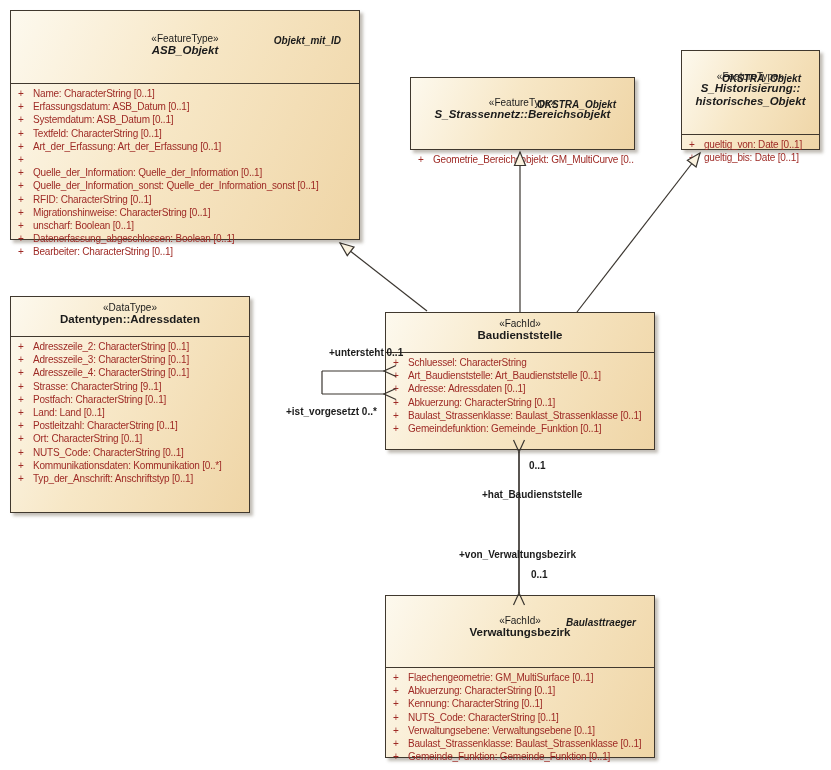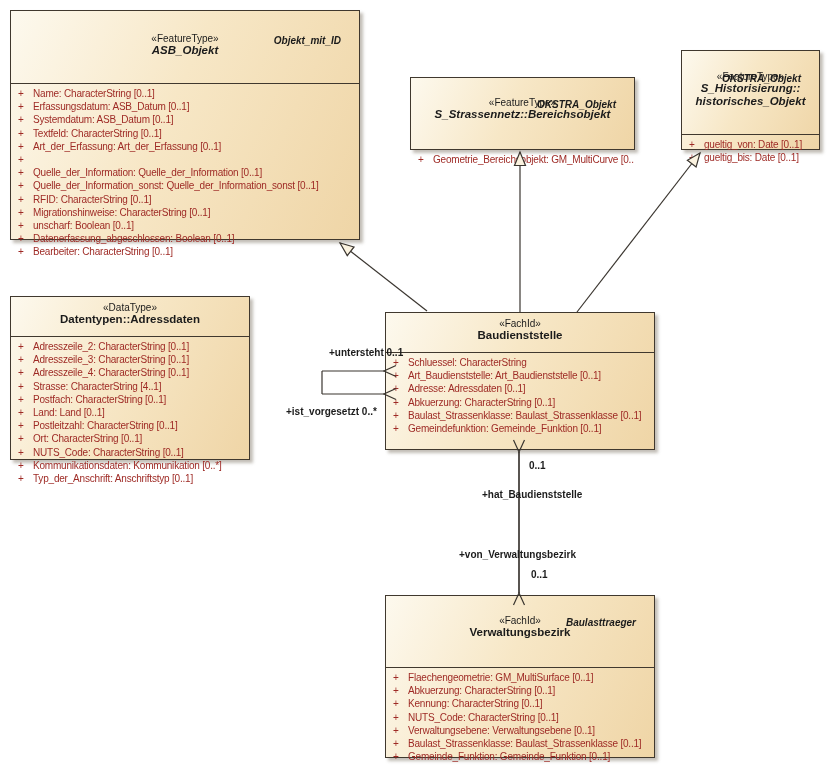--- a/index.html
+++ b/index.html
@@ -161,21 +161,21 @@
           <span class="attr-text">gueltig_von: Date [0..1]</span>
         </div>
 
         <div class="attr-row">
           <span class="vis">+</span>
           <span class="attr-text">gueltig_bis: Date [0..1]</span>
         </div>
       </div>
   </div>
 
-  <div class="uml-class" style="left:10px; top:296px; width:240px; height:164px;">
+  <div class="uml-class" style="left:10px; top:296px; width:240px; height:217px;">
     <div class="hdr" style="height:34px;">
       <div class="stereo" style="margin-top:5px;">«DataType»</div>
       <div class="cname">Datentypen::Adressdaten</div>
     </div>
     <div class="attrs">
 
         <div class="attr-row">
           <span class="vis">+</span>
           <span class="attr-text">Adresszeile_2: CharacterString [0..1]</span>
         </div>
@@ -185,21 +185,21 @@
           <span class="attr-text">Adresszeile_3: CharacterString [0..1]</span>
         </div>
 
         <div class="attr-row">
           <span class="vis">+</span>
           <span class="attr-text">Adresszeile_4: CharacterString [0..1]</span>
         </div>
 
         <div class="attr-row">
           <span class="vis">+</span>
-          <span class="attr-text">Strasse: CharacterString [4..1]</span>
+          <span class="attr-text">Strasse: CharacterString [9..1]</span>
         </div>
 
         <div class="attr-row">
           <span class="vis">+</span>
           <span class="attr-text">Postfach: CharacterString [0..1]</span>
         </div>
 
         <div class="attr-row">
           <span class="vis">+</span>
           <span class="attr-text">Land: Land [0..1]</span>

